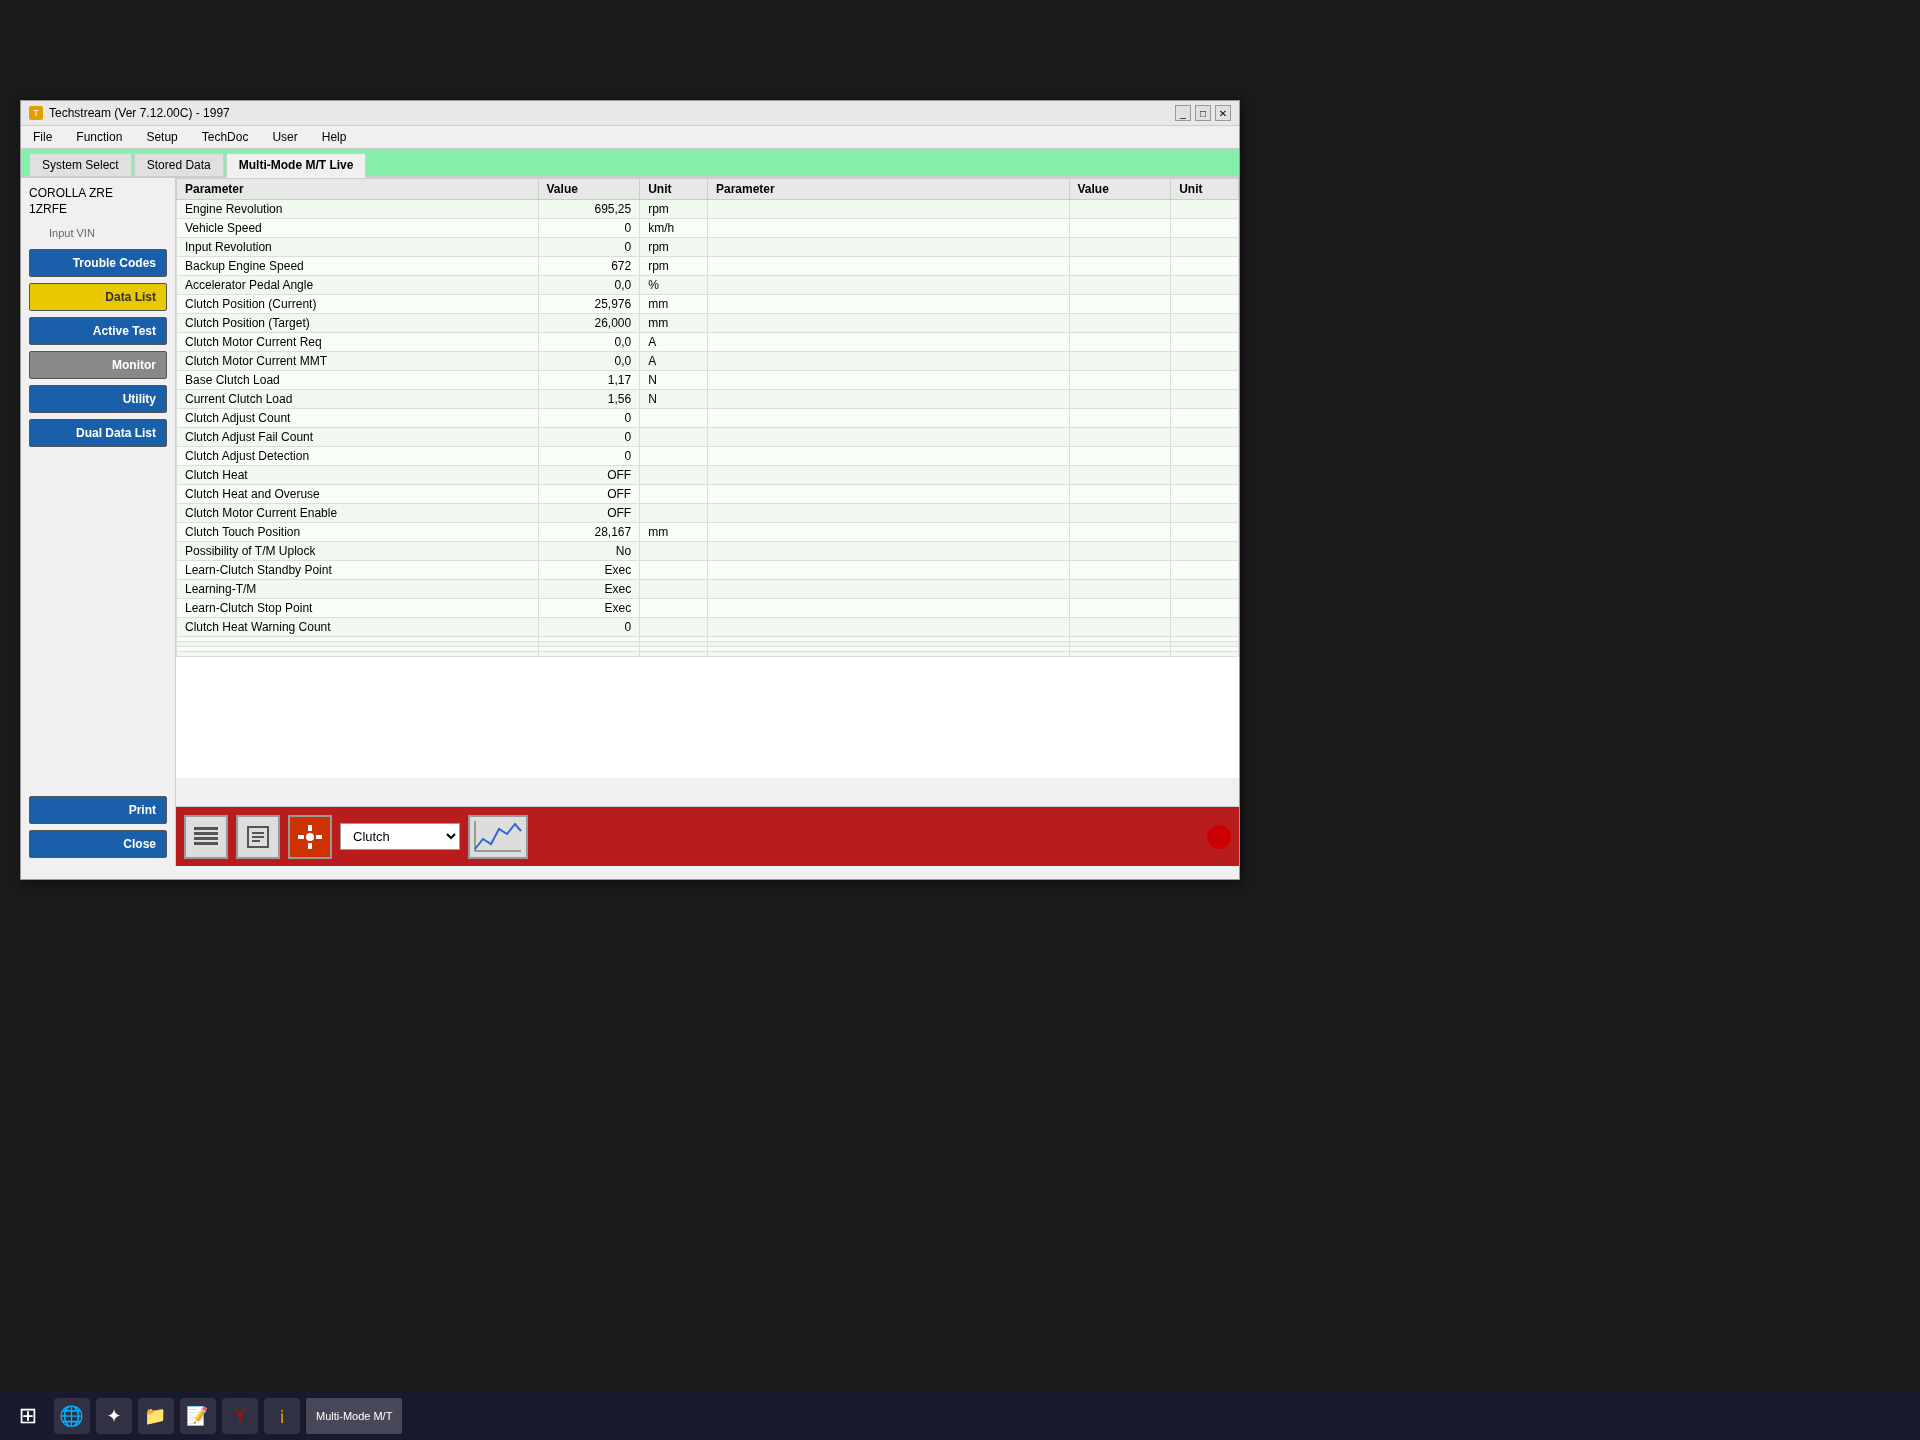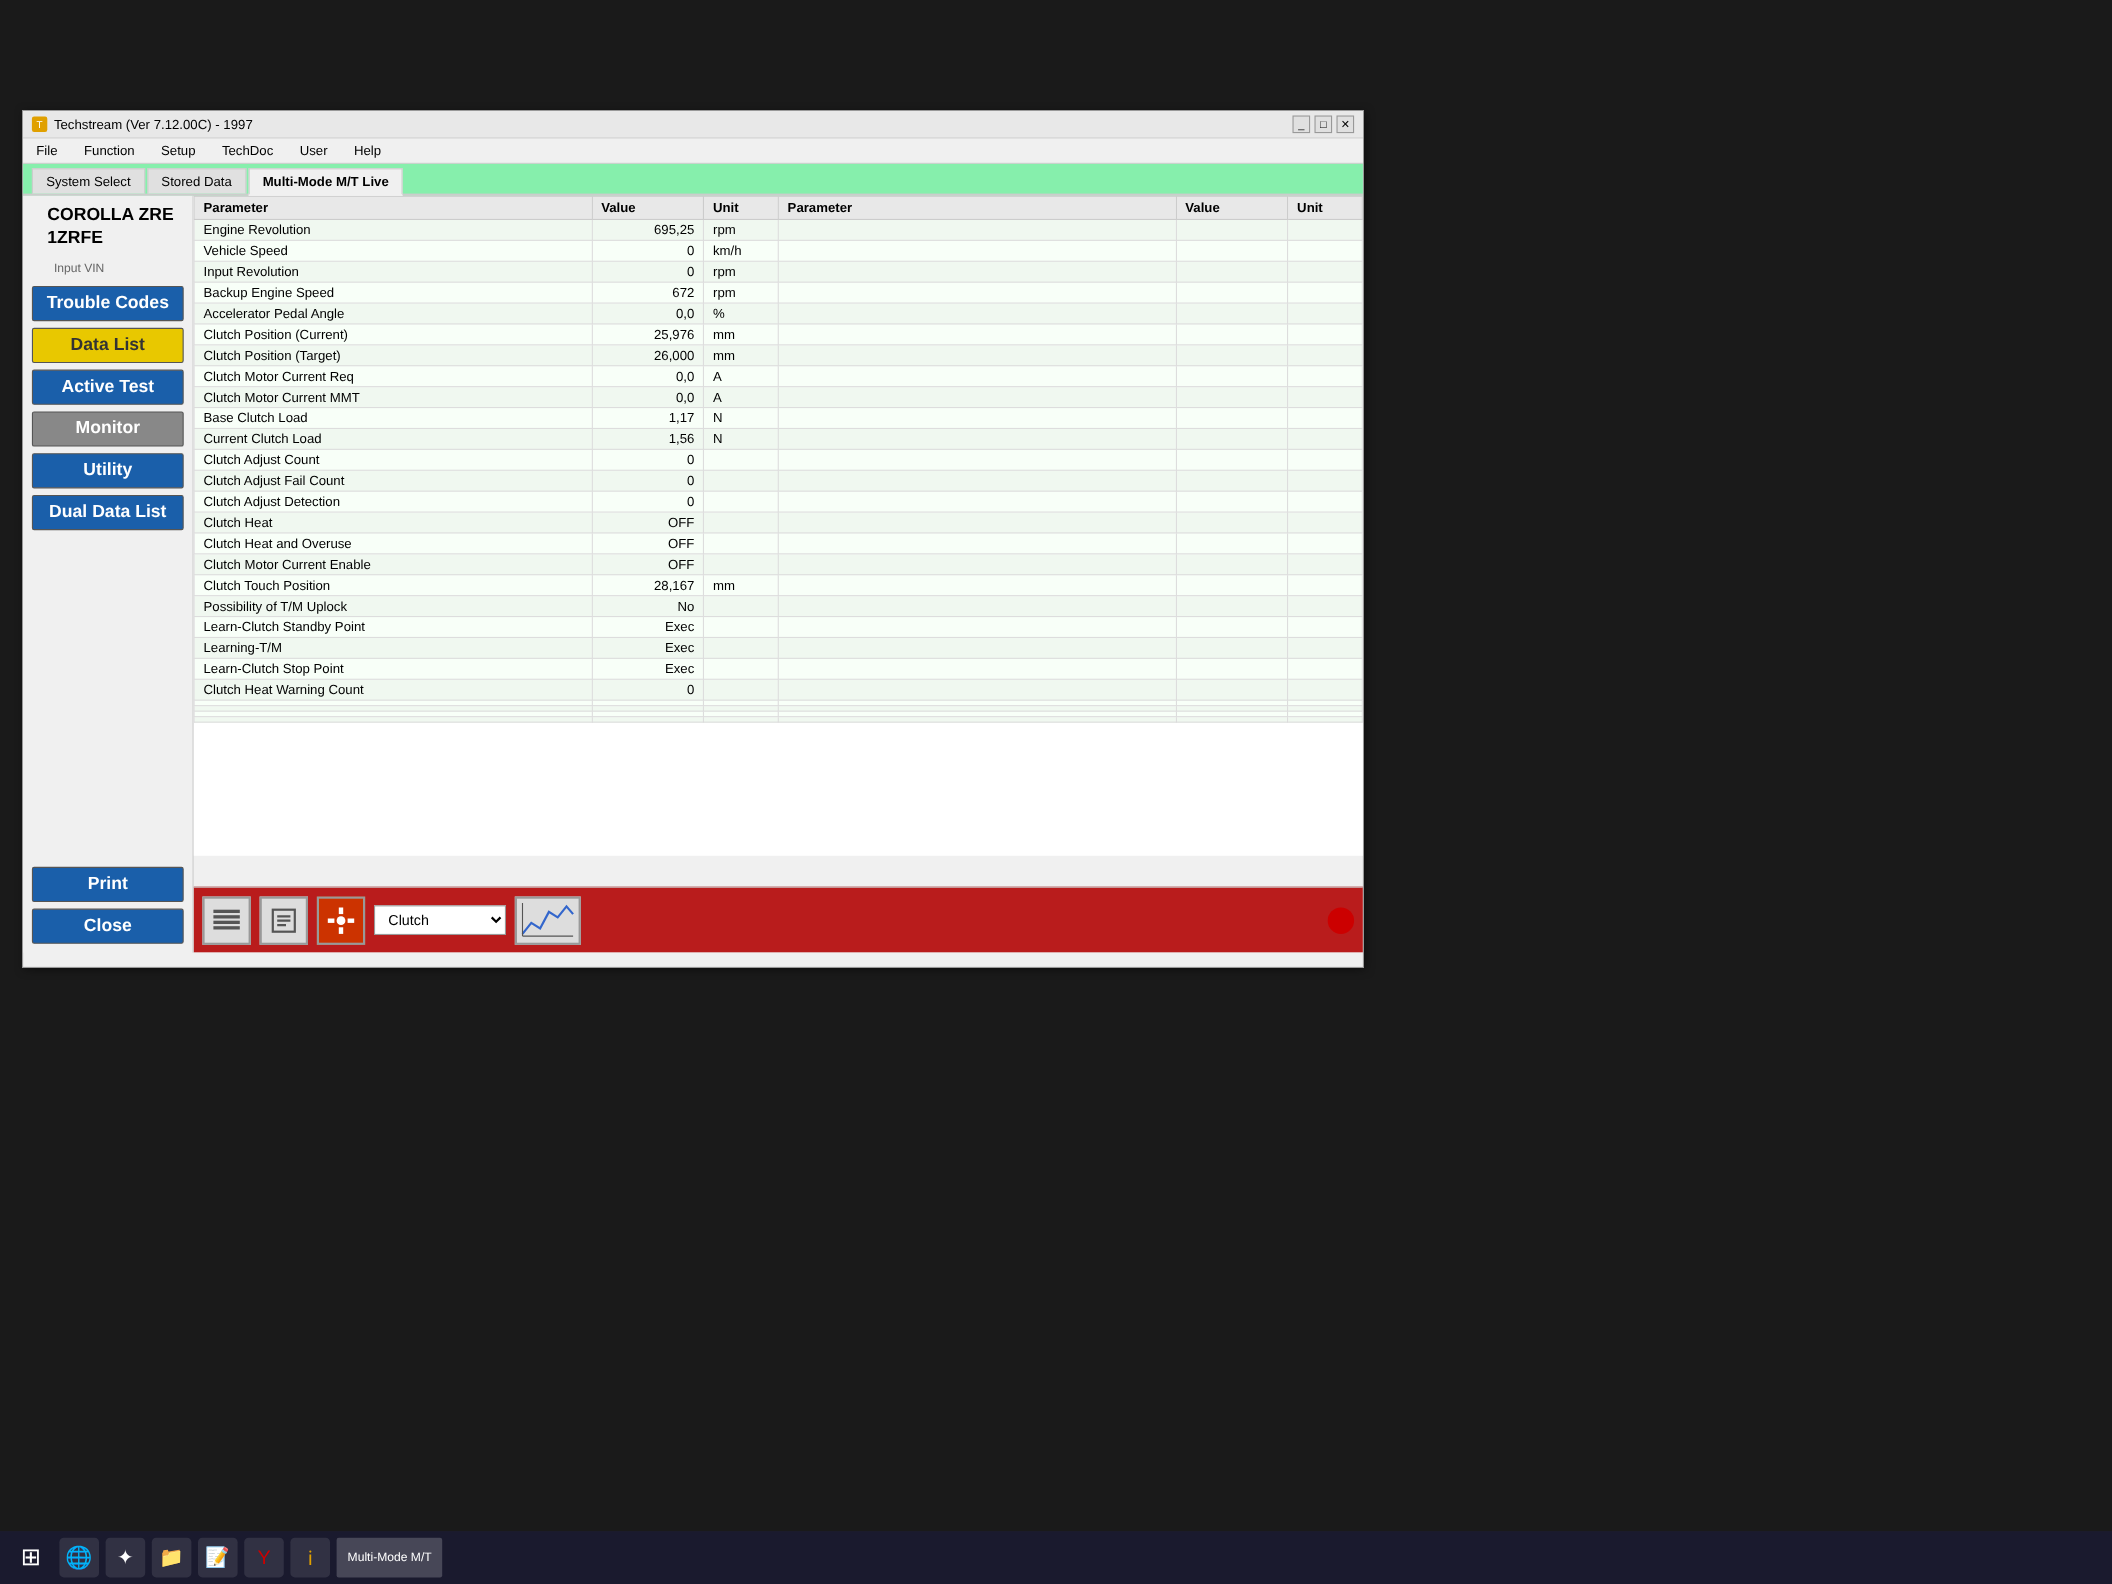--- a/index.html
+++ b/index.html
@@ -101,39 +101,38 @@
     .sidebar {
       width: 155px;
       background: #f0f0f0;
       padding: 8px;
       border-right: 1px solid #ccc;
       display: flex;
       flex-direction: column;
       gap: 6px;
     }
     .car-info {
-      font-size: 16px;
-      font-weight: bold;
+      font-size: 12px;
+      font-weight: normal;
       margin-bottom: 4px;
       line-height: 1.3;
-      margin-left: 14px;
     }
     .input-vin {
       font-size: 11px;
       color: #666;
       margin-bottom: 4px;
       margin-left: 20px;
     }
     .sidebar-btn {
       padding: 6px 10px;
       border: 1px solid #555;
       cursor: pointer;
-      font-size: 16px;
+      font-size: 12px;
       font-weight: bold;
-      text-align: center;
+      text-align: right;
       border-radius: 2px;
     }
     .btn-blue {
       background: #1a5faa;
       color: white;
     }
     .btn-yellow {
       background: #e8c800;
       color: #333;
     }

